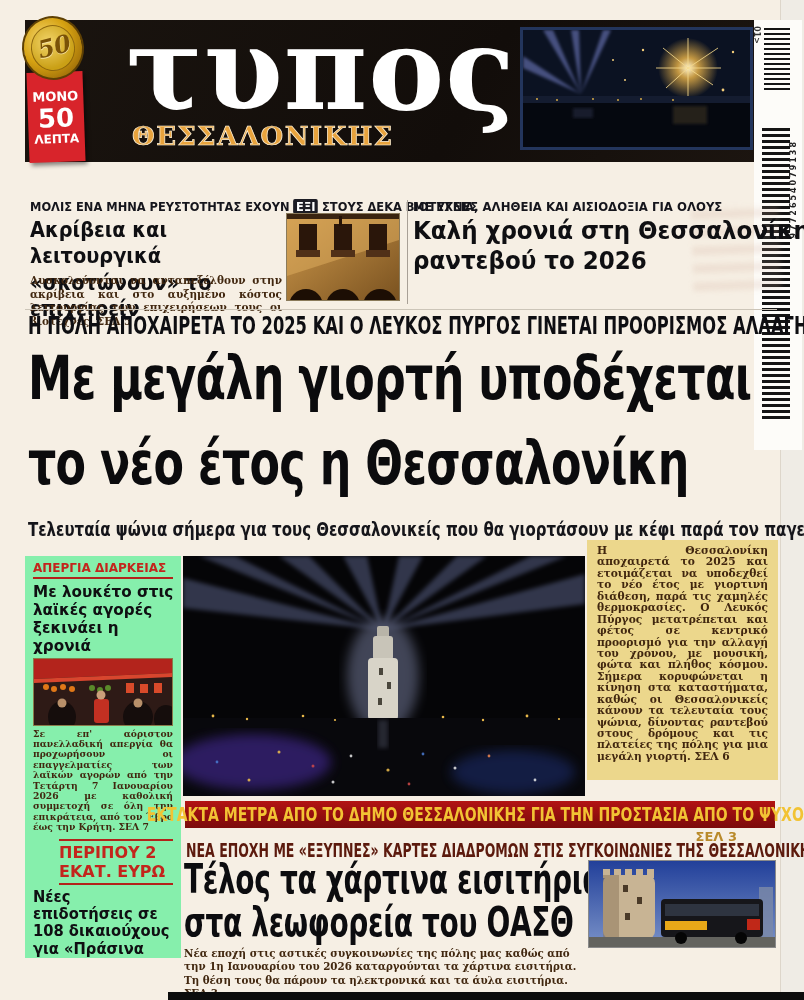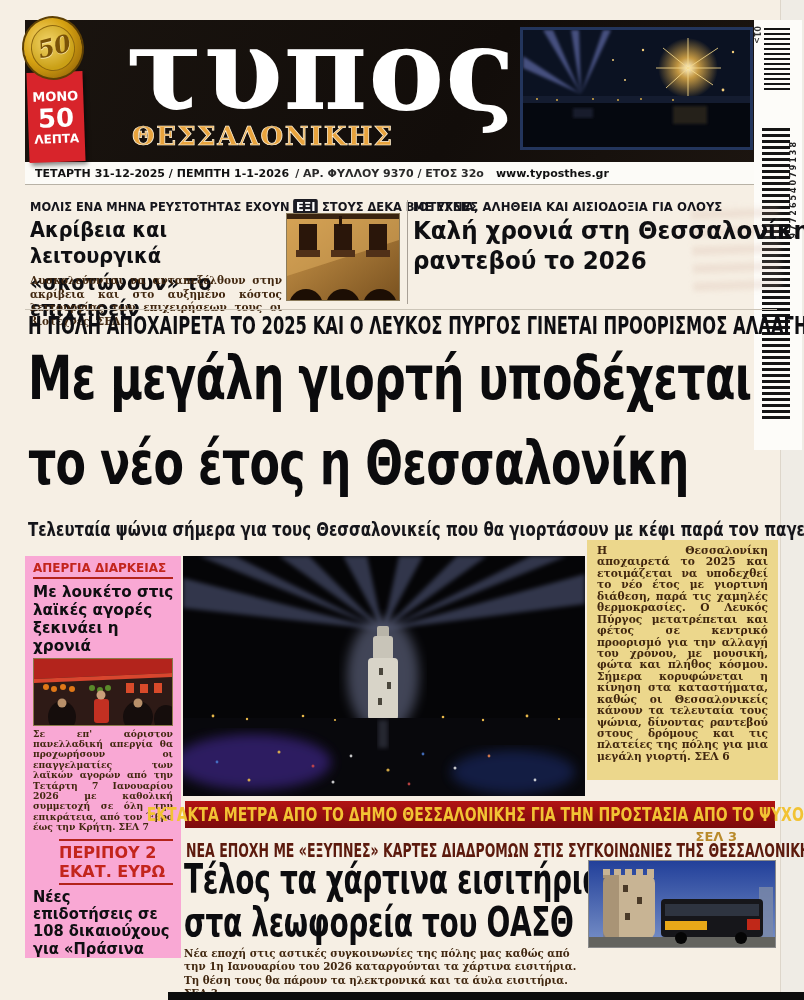--- a/index.html
+++ b/index.html
@@ -60,21 +60,21 @@
         filter:blur(2.5px);}
   .rule-light{left:25px;top:309px;width:752px;height:1px;background:#ccc5b8;}
   
   .main-kicker{left:28px;top:312px;font-size:24px;font-weight:900;color:#0e0e12;white-space:nowrap;
         display:inline-block;transform:scaleX(.68);transform-origin:0 50%;}
   .main-headline{left:28px;top:336px;font-size:60px;font-weight:900;color:#0b0b0d;line-height:1.42;}
   .main-headline span{display:block;white-space:nowrap;transform:scaleX(.74);transform-origin:0 0;letter-spacing:-1px;}
   .subhead{left:28px;top:518px;font-size:19px;font-weight:800;color:#15151a;white-space:nowrap;
         display:inline-block;transform:scaleX(.79);transform-origin:0 50%;}
   
-  .sidebar{left:25px;top:556px;width:156px;height:402px;background:#f9a8d4;
+  .sidebar{left:25px;top:556px;width:156px;height:402px;background:#86efac;
         box-sizing:border-box;padding:5px 8px;overflow:hidden;}
   .sb-kicker{font-size:12px;font-weight:900;color:#c3251c;border-bottom:2px solid #b3231a;padding-bottom:2px;}
   .sb-kicker2{font-size:16px;font-weight:900;color:#c3251c;border-top:2px solid #b3231a;
         border-bottom:2px solid #b3231a;padding:2px 0;margin-top:6px;margin-left:26px;}
   .sb-headline{font-size:16px;font-weight:800;color:#0f0f12;line-height:1.12;margin:4px 0 3px;
         transform:scaleX(.95);transform-origin:0 0;width:148px;}
   .sb-photo{width:140px;margin:0 0 3px;border:1px solid #8a7a4a;box-sizing:border-box;}
   .sb-body{font-size:9.2px;line-height:1.13;margin-bottom:3px;}
   .main-photo{left:183px;top:556px;width:402px;height:240px;background:#000;}
   .right-col{left:587px;top:540px;width:191px;height:240px;background:#ecd78c;box-sizing:border-box;
@@ -160,25 +160,20 @@
         <circle cx="95" cy="70" r=".9"></circle>
           <circle cx="118" cy="69" r=".9"></circle>
           <circle cx="150" cy="70" r=".9"></circle>
         </g>
       <rect y="73" width="227" height="44" fill="#05080f"></rect>
       <rect x="150" y="76" width="34" height="18" fill="#3a3220" opacity=".6" filter="url(#bl)"></rect>
       <rect x="50" y="78" width="20" height="10" fill="#252a40" opacity=".6" filter="url(#bl)"></rect>
     </svg>
   </div>
 
-  <div class="abs dateline">
-    <span class="dl-b">ΤΕΤΑΡΤΗ 31-12-2025 / ΠΕΜΠΤΗ 1-1-2026</span>
-    <span class="dl-i">/ ΑΡ. ΦΥΛΛΟΥ 9370 / ΕΤΟΣ 32ο</span>
-    <span class="dl-w">www.typosthes.gr</span>
-  </div>
 
   <div class="abs scan-right"></div>
   <div class="abs bc-zone"></div>
   <div class="abs bc-top">01&gt;</div>
   <div class="abs bc-bars1"></div>
   <div class="abs bc-bars2"></div>
   <div class="abs bc-num">9772654079138</div>
 
   <div class="abs kicker-sm tl-kicker">
     <span>ΜΟΛΙΣ ΕΝΑ ΜΗΝΑ ΡΕΥΣΤΟΤΗΤΑΣ ΕΧΟΥΝ</span>

